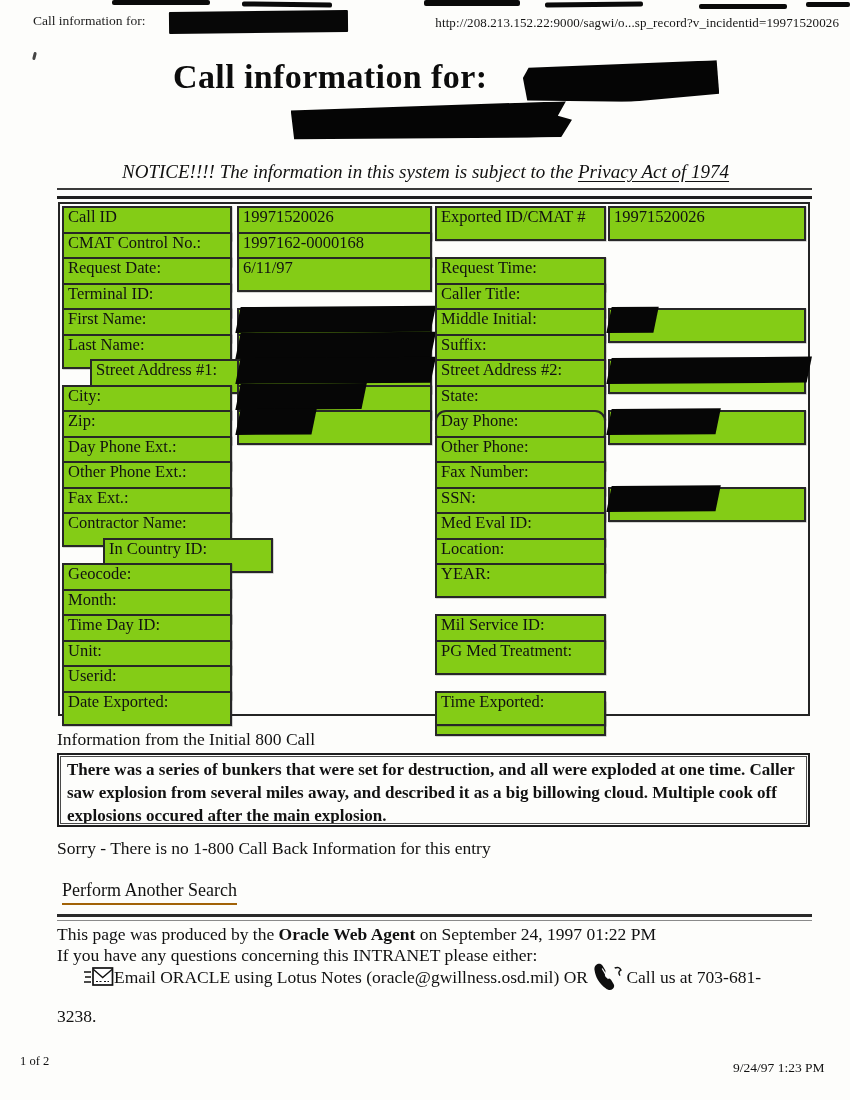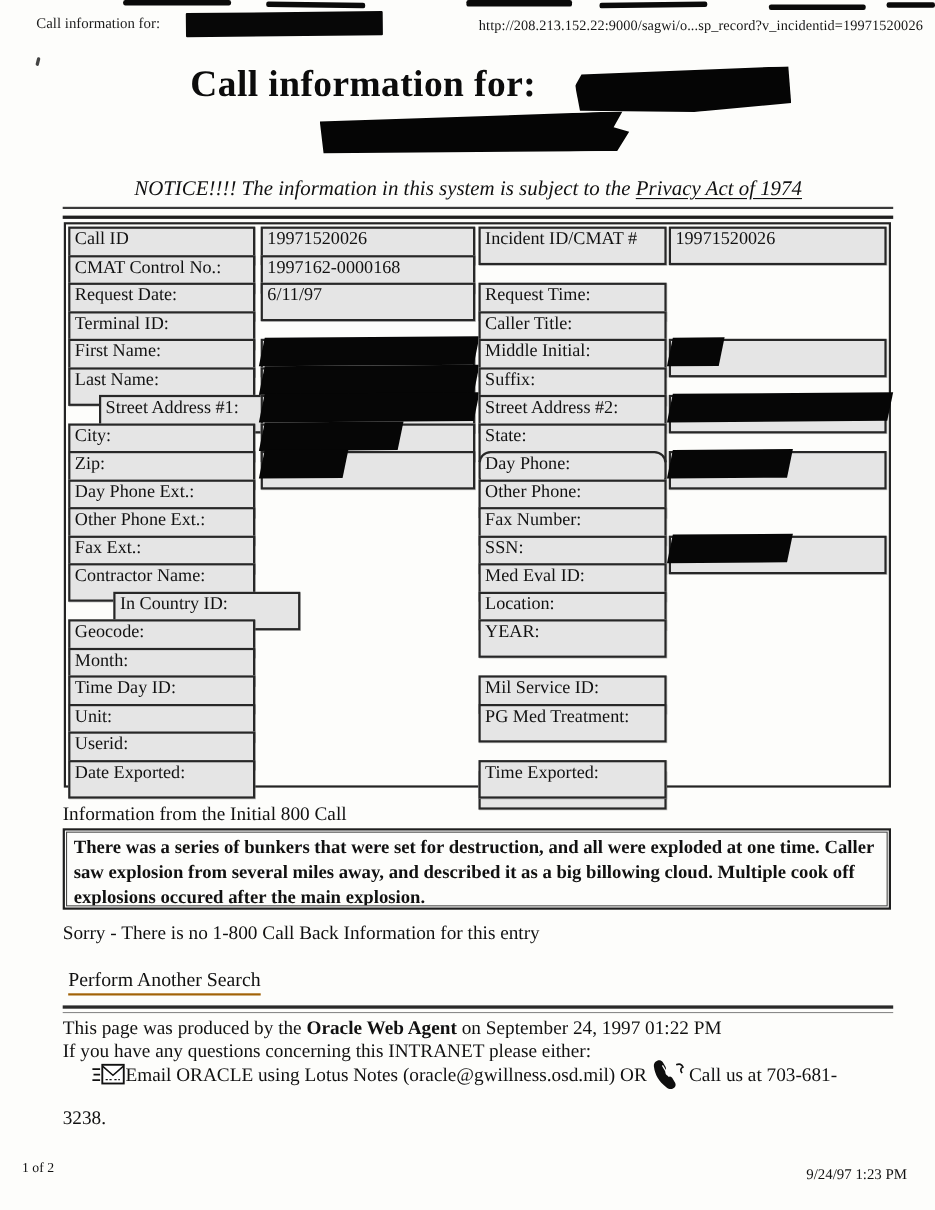--- a/index.html
+++ b/index.html
@@ -26,21 +26,21 @@
              clip-path:polygon(0 10%,98% 0,95% 40%,100% 52%,96% 100%,1% 90%);}
 
   .notice{left:122px;top:161px;font-size:19px;font-style:italic;white-space:nowrap;}
   .notice .nlink{text-decoration:underline;text-underline-offset:3px;}
 
   .hr1{left:57px;top:188px;width:755px;height:6px;border-top:2px solid #3a3a3a;border-bottom:3px solid #1f1f1f;}
   .hr2{left:57px;top:914px;width:755px;height:3px;border-top:3px solid #2a2a2a;border-bottom:1px solid #8a8a8a;}
 
   
   .rec-table{left:58px;top:202px;width:752px;height:514px;border:2px solid #242424;box-sizing:border-box;}
-  .fbox{position:absolute;height:35px;box-sizing:border-box;border:2px solid #272727;background:#e5e5e5;
+  .fbox{position:absolute;height:35px;box-sizing:border-box;border:2px solid #272727;background:#84cc16;
         font-size:16.5px;line-height:18px;padding:0 2px 0 4px;white-space:nowrap;
         box-shadow:.6px .6px 0 rgba(60,60,60,.35);}
   .redact{position:absolute;left:-1px;top:-3px;height:26px;background:#060606;
           transform:skewX(-12deg) rotate(-.4deg);transform-origin:left center;}
 
   
   .init-heading{left:57px;top:729px;font-size:17.5px;}
   .narrative-outer{left:57px;top:753px;width:753px;height:74px;border:2px solid #1e1e1e;box-sizing:border-box;}
   .narrative-inner{position:absolute;inset:1px;border:1px solid #4a4a4a;padding:1px 6px 0 6px;
                    font-size:17px;font-weight:bold;line-height:23px;box-sizing:border-box;overflow:hidden;}
@@ -113,21 +113,21 @@
       <div class="fbox" style="top: 257px; left: 2px; width: 170px;">Other Phone Ext.:</div>
       <div class="fbox" style="top: 283px; left: 2px; width: 170px;">Fax Ext.:</div>
       <div class="fbox" style="top: 308px; left: 2px; width: 170px;">Contractor Name:</div>
       <div class="fbox" style="top: 334px; left: 2px; width: 170px; margin-left: 41px;">In Country ID:</div>
       <div class="fbox" style="top: 359px; left: 2px; width: 170px;">Geocode:</div>
       <div class="fbox" style="top: 385px; left: 2px; width: 170px;">Month:</div>
       <div class="fbox" style="top: 410px; left: 2px; width: 170px;">Time Day ID:</div>
       <div class="fbox" style="top: 436px; left: 2px; width: 170px;">Unit:</div>
       <div class="fbox" style="top: 461px; left: 2px; width: 170px;">Userid:</div>
       <div class="fbox" style="top: 487px; left: 2px; width: 170px;">Date Exported:</div>
-      <div class="fbox" style="top: 2px; left: 375px; width: 171px;">Incident ID/CMAT #</div>
+      <div class="fbox" style="top: 2px; left: 375px; width: 171px;">Exported ID/CMAT #</div>
       <div class="fbox" style="top: 2px; left: 548px; width: 198px;">19971520026</div>
       <div class="fbox" style="top: 53px; left: 375px; width: 171px;">Request Time:</div>
       <div class="fbox" style="top: 79px; left: 375px; width: 171px;">Caller Title:</div>
       <div class="fbox" style="top: 104px; left: 375px; width: 171px;">Middle Initial:</div>
       <div class="fbox" style="top: 104px; left: 548px; width: 198px;">
         <div class="redact" style="width: 24%;"></div>
       </div>
       <div class="fbox" style="top: 130px; left: 375px; width: 171px;">Suffix:</div>
       <div class="fbox" style="top: 155px; left: 375px; width: 171px;">Street Address #2:</div>
       <div class="fbox" style="top: 155px; left: 548px; width: 198px;">

